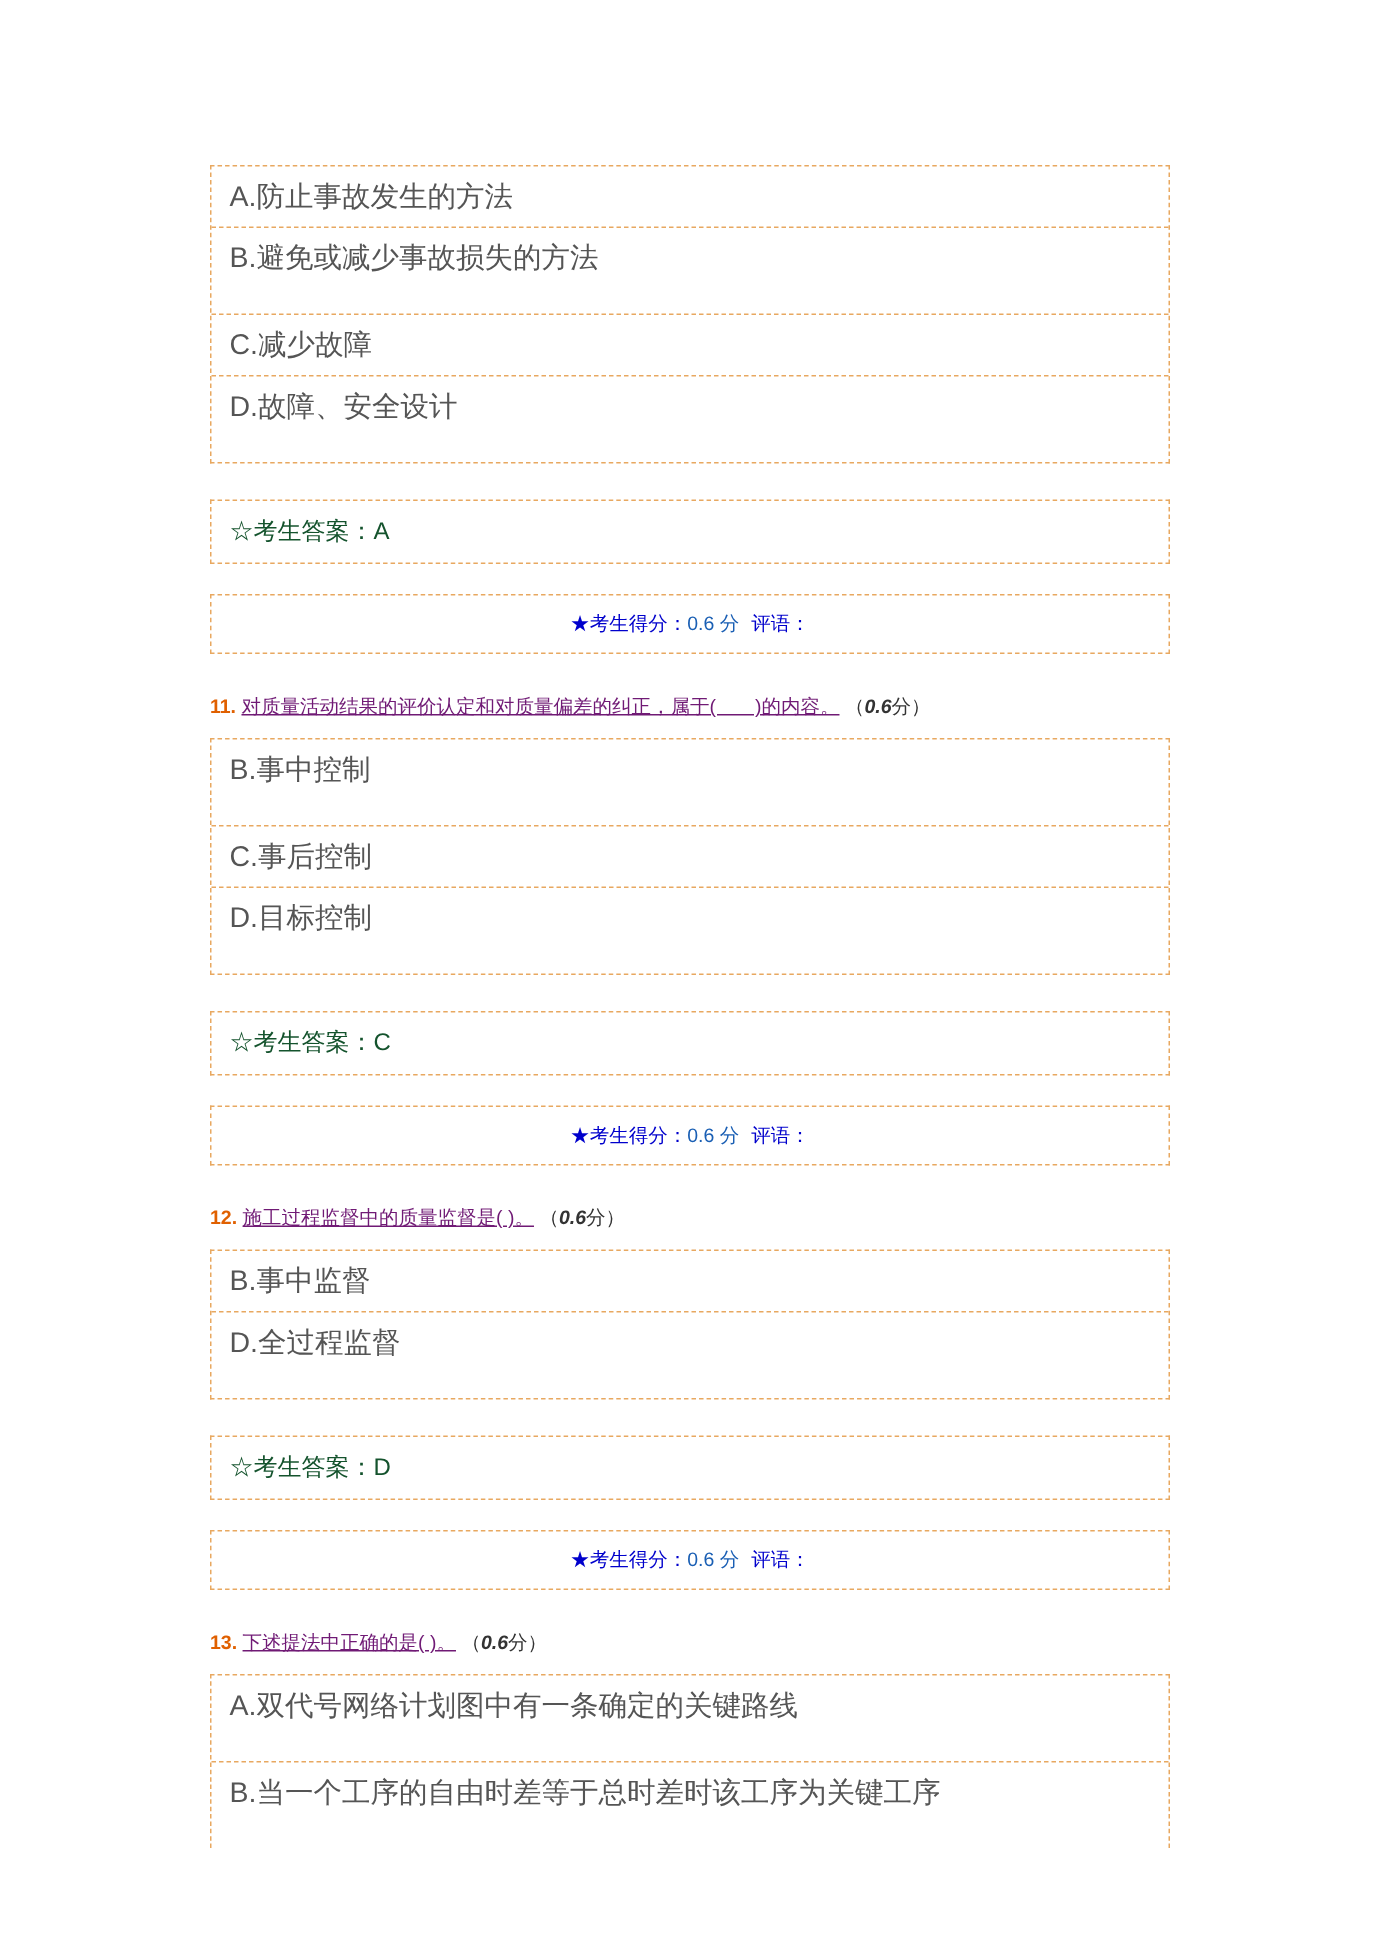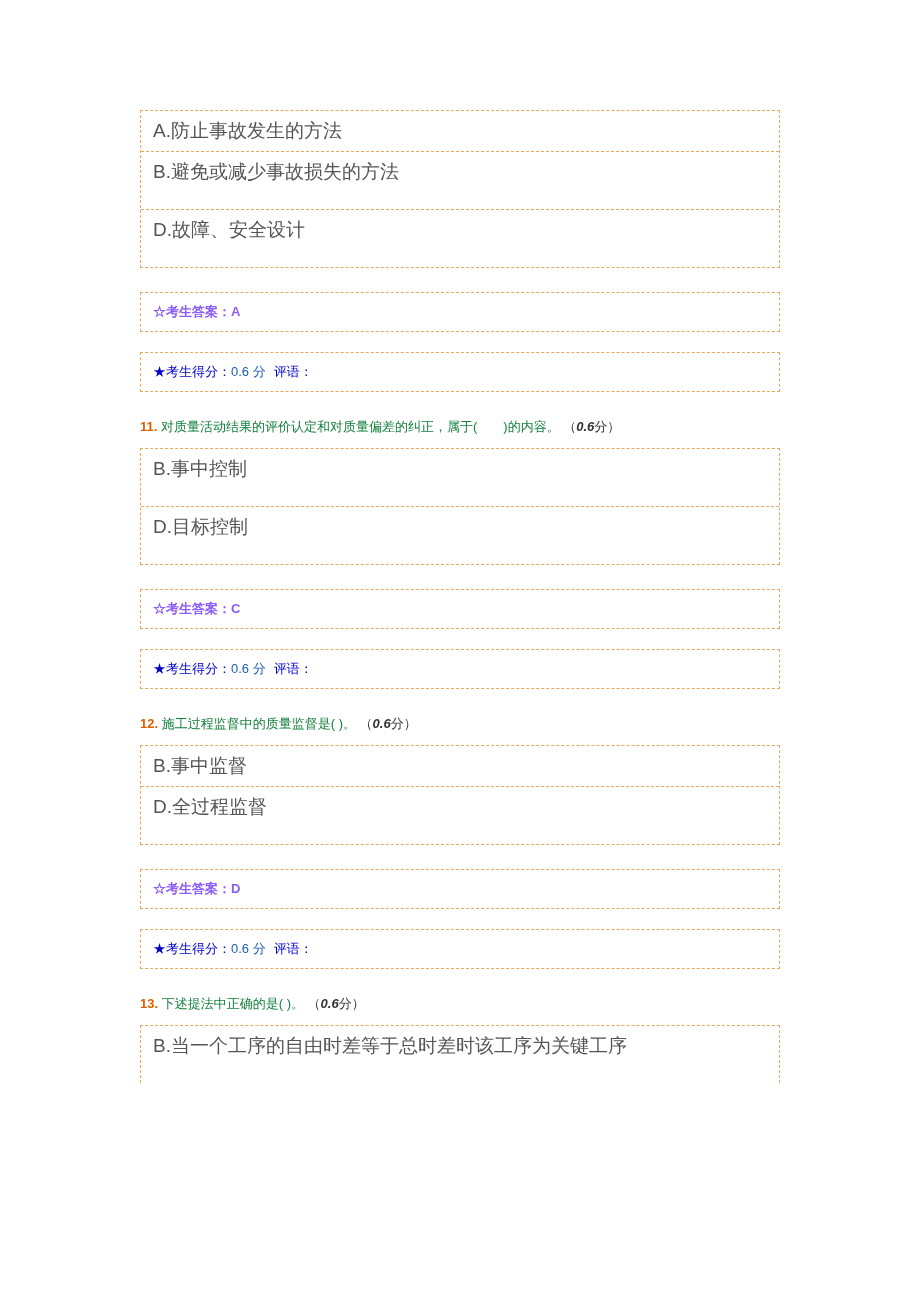--- a/index.html
+++ b/index.html
@@ -25,29 +25,29 @@
       border-bottom: none;
       padding-bottom: 24px;
     }
     .option-row.tall {
       padding-bottom: 24px;
     }
     .answer-box {
       border: 1px dashed #e8a860;
       padding: 10px 12px;
       margin-bottom: 20px;
-      color: #8b5cf6;
-      font-size: 13px;
-      font-weight: bold;
+      color: #14532d;
+      font-size: 16px;
     }
     .score-box {
       border: 1px dashed #e8a860;
       padding: 10px 12px;
       margin-bottom: 26px;
       font-size: 13px;
+      text-align: center;
     }
     .score-star {
       color: #0000cc;
     }
     .score-label {
       color: #0000cc;
     }
     .score-value {
       color: #1a5fb4;
     }
@@ -57,55 +57,58 @@
     }
     .question {
       margin-bottom: 12px;
       font-size: 13px;
     }
     .q-num {
       color: #e06000;
       font-weight: bold;
     }
     .q-text {
-      color: #15803d;
+      color: #701a75;
+      text-decoration: underline;
     }
     .q-points {
       color: #333;
     }
     .q-points b {
       font-weight: bold;
       font-style: italic;
     }
   </style>
 </head>
 <body>
 
 <div class="option-group">
   <div class="option-row">A.防止事故发生的方法</div>
   <div class="option-row tall">B.避免或减少事故损失的方法</div>
+  <div class="option-row">C.减少故障</div>
   <div class="option-row">D.故障、安全设计</div>
 </div>
 
 <div class="answer-box">
   <span>☆考生答案：</span><span>A</span>
 </div>
 
 <div class="score-box">
   <span class="score-star">★</span><span class="score-label">考生得分：</span><span class="score-value">0.6 分</span><span class="comment-label">评语：</span>
 </div>
 
 <div class="question">
   <span class="q-num">11.</span>
   <span class="q-text">对质量活动结果的评价认定和对质量偏差的纠正，属于(  )的内容。</span>
   <span class="q-points"><span> （</span><b>0.6</b><span>分）</span></span>
 </div>
 
 <div class="option-group">
   <div class="option-row tall">B.事中控制</div>
+  <div class="option-row">C.事后控制</div>
   <div class="option-row">D.目标控制</div>
 </div>
 
 <div class="answer-box">
   <span>☆考生答案：</span><span>C</span>
 </div>
 
 <div class="score-box">
   <span class="score-star">★</span><span class="score-label">考生得分：</span><span class="score-value">0.6 分</span><span class="comment-label">评语：</span>
 </div>
@@ -129,14 +132,15 @@
   <span class="score-star">★</span><span class="score-label">考生得分：</span><span class="score-value">0.6 分</span><span class="comment-label">评语：</span>
 </div>
 
 <div class="question">
   <span class="q-num">13.</span>
   <span class="q-text">下述提法中正确的是( )。</span>
   <span class="q-points"><span> （</span><b>0.6</b><span>分）</span></span>
 </div>
 
 <div class="option-group" style="border-bottom:none;margin-bottom:0;">
+  <div class="option-row tall">A.双代号网络计划图中有一条确定的关键路线</div>
   <div class="option-row" style="border-bottom:none;">B.当一个工序的自由时差等于总时差时该工序为关键工序</div>
 </div>
 
 </body></html>

